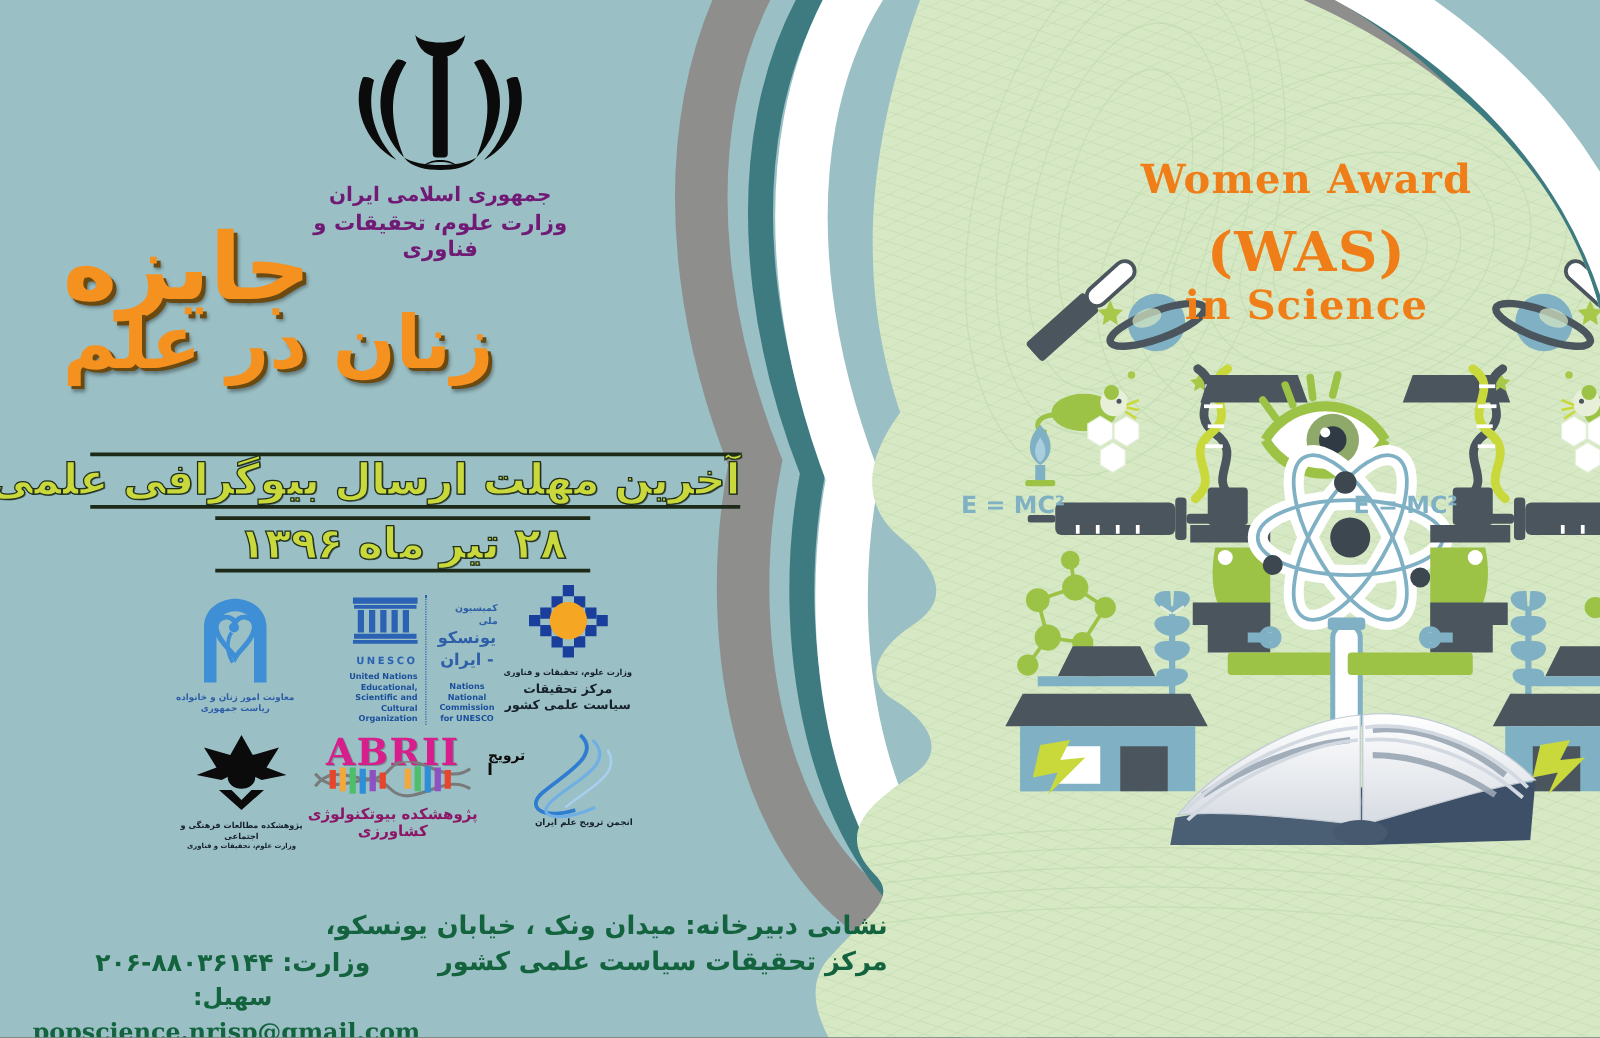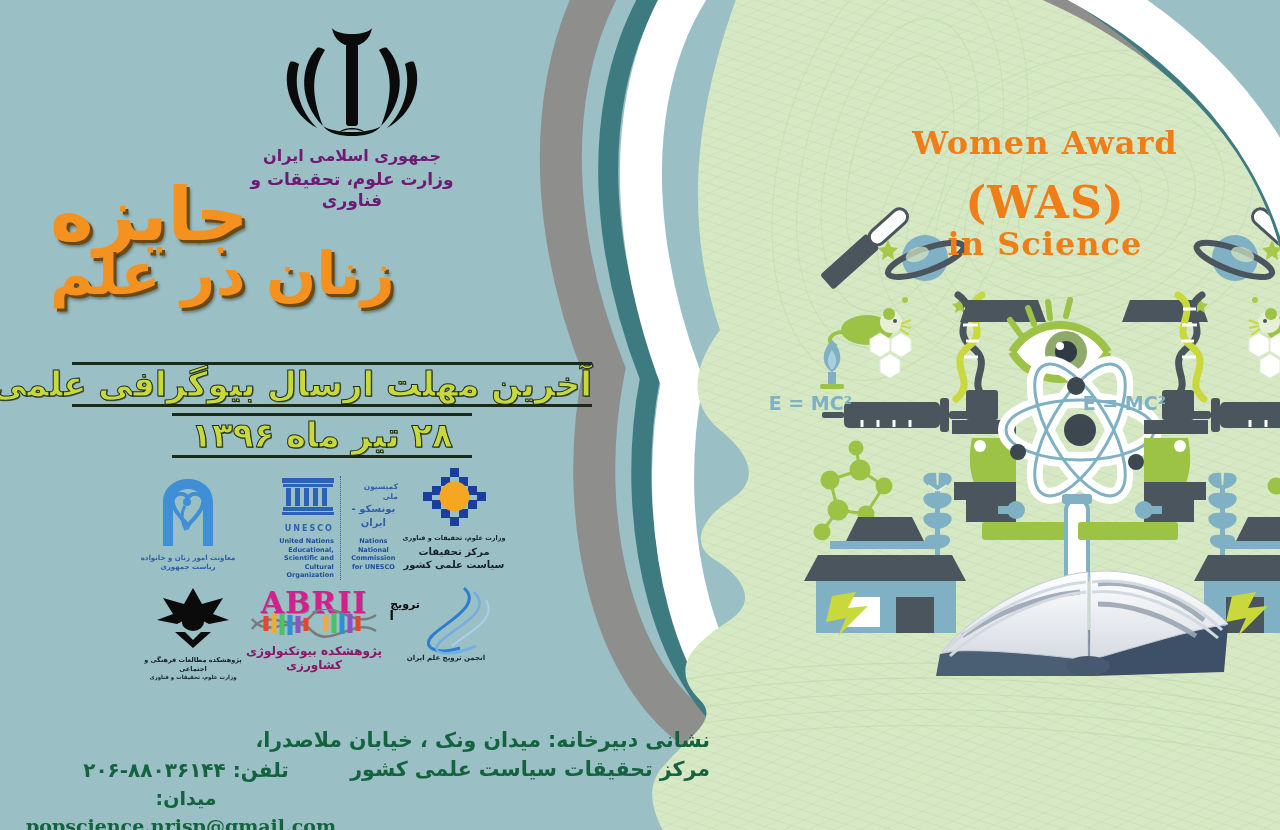--- a/index.html
+++ b/index.html
@@ -510,21 +510,21 @@
           </g>
           <rect x="1" y="31" width="50" height="4" fill="#2C62B4"></rect>
           <rect x="0" y="36" width="52" height="3" fill="#2C62B4"></rect>
         </svg>
         <div class="logo-en" style="margin-top:4px;font-size:8px;letter-spacing:2px;color:#2C62B4;">UNESCO</div>
         <div class="logo-en" style="margin-top:3px;">United Nations Educational, Scientific and Cultural Organization</div>
       </div>
       <div style="width:2px;align-self:stretch;border-left:1px dotted #2C62B4;"></div>
       <div style="width:52px;text-align:center;direction:rtl;">
         <div class="logo-cap" style="font-size:7.5px;margin-top:6px;text-align:right;">کمیسیون ملی</div>
-        <div class="logo-cap" style="font-size:10px;text-align:center;">یونسکو - ایران</div>
+        <div class="logo-cap" style="font-size:13px;text-align:center;">یونسکو - ایران</div>
         <div class="logo-en" style="margin-top:8px;">Nations National Commission for UNESCO</div>
       </div>
     </div>
   </div>
 
   <div class="logo" id="logo-nrisp">
     <svg width="72" height="62" viewBox="0 0 72 62" xmlns="http://www.w3.org/2000/svg">
       <g fill="#1A3E9B">
         <rect x="32" y="2" width="9" height="9"></rect>
         <rect x="23" y="11" width="9" height="9"></rect>
@@ -580,32 +580,32 @@
   </div>
 
   <div class="logo" id="logo-ispa">
     <svg width="112" height="70" viewBox="0 0 112 70" xmlns="http://www.w3.org/2000/svg">
       <path d="M74,2 C92,18 60,34 44,48 C30,60 44,70 70,62" fill="none" stroke="#2E7DD1" stroke-width="3"></path>
       <path d="M84,6 C104,26 66,40 50,56 C38,68 58,72 86,60" fill="none" stroke="#6FAFE4" stroke-width="2.5"></path>
       <path d="M96,14 C108,34 78,46 62,60" fill="none" stroke="#A7CFF0" stroke-width="2"></path>
       <text x="4" y="34" font-size="13" fill="#0B0B0B" font-weight="700" font-family="DejaVu Sans, sans-serif" direction="rtl">انجمن</text>
       <text x="30" y="22" font-size="11" fill="#0B0B0B" font-weight="700" font-family="DejaVu Sans, sans-serif" direction="rtl">ترویج</text>
     </svg>
-    <div class="logo-cap dark" style="font-size:7px;margin-top:-6px;">انجمن ترویج علم ایران</div>
+    <div class="logo-cap dark" style="font-size:7px;margin-top:-6px;text-align:right;">انجمن ترویج علم ایران</div>
   </div>
 
   <div id="address">
-    <div class="ln">نشانی دبیرخانه: میدان ونک ، خیابان ملاصدرا،</div>
+    <div class="ln">نشانی دبیرخانه: میدان ونک ، خیابان یونسکو،</div>
     <div class="ln">مرکز تحقیقات سیاست علمی کشور</div>
   </div>
 
   <div id="contact">
     <div id="phone">
-      <span>تلفن:</span>
+      <span>وزارت:</span>
       <span>۸۸۰۳۶۱۴۴-۲۰۶</span>
     </div>
     <div id="email">
-      <span id="email-lbl">میدان:</span>
+      <span id="email-lbl">سهیل:</span>
       <span class="em-val">popscience.nrisp@gmail.com</span>
     </div>
   </div>
 
 </div>
 
 </body></html>

